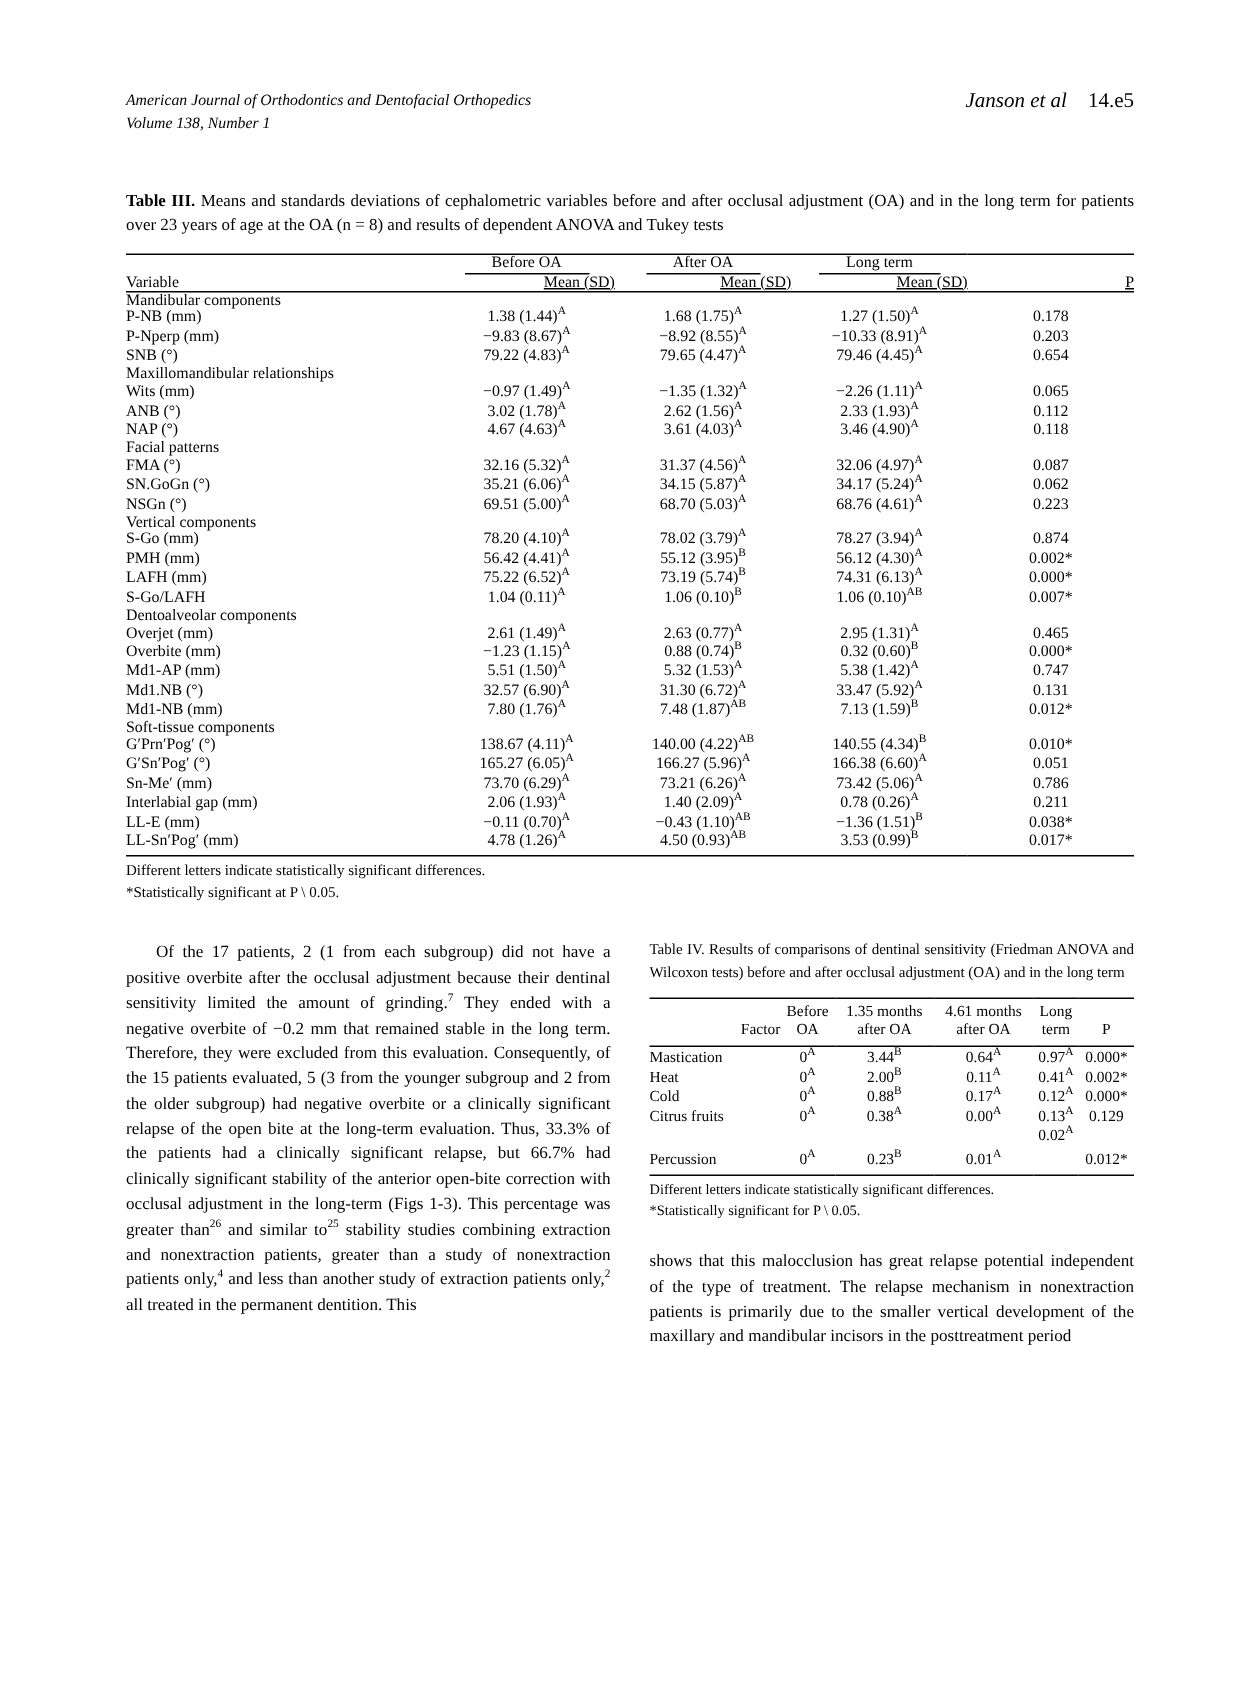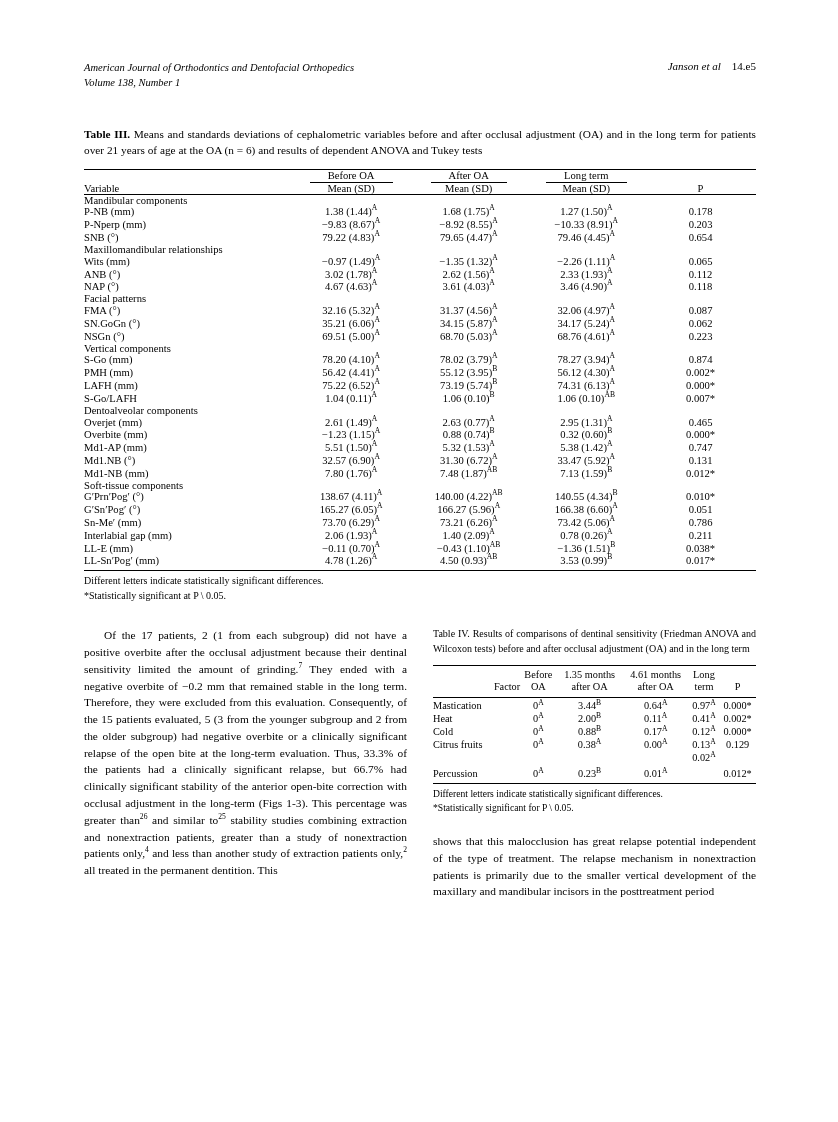--- a/index.html
+++ b/index.html
@@ -31,21 +31,21 @@
   .runhead {
     display: flex;
     justify-content: space-between;
     align-items: flex-start;
     font-size: 10.5px;
     font-style: italic;
   }
   .runhead .left { line-height: 1.45; }
   .runhead .right {
     font-style: normal;
-    font-size: 11px;
+    font-size: 14px;
     margin-left: 28px;
   }
   .runhead .right .names { font-style: italic; }
 
   
   .tbl3-wrap { margin-top: 36px; }
   .tbl-caption {
     font-size: 11.3px;
     line-height: 1.42;
     text-align: justify;
@@ -72,21 +72,21 @@
   }
   .grp-head th .ul {
     display: inline-block;
     border-bottom: 0.8px solid #000;
     padding: 0 18px 1px 18px;
   }
   .sub-head td {
     padding-bottom: 4px;
     padding-top: 2px;
   }
-  .sub-head td.c { text-align: center; }
+  .sub-head td.c { text-align: right; text-decoration: underline; }
   .sub-head td.v { text-align: left; }
   .sec td {
     padding-top: 4px;
     padding-bottom: 1px;
   }
   tr.row td { padding: 0.9px 0; }
   td.var { text-align: left; width: 31%; padding-left: 0; }
   td.ind { padding-left: 13px; }
   td.num { text-align: center; width: 17.5%; }
   td.p   { text-align: center; width: 16.5%; }
@@ -158,21 +158,21 @@
       </div>
       <div class="right">
         <span class="names">Janson et al</span>
         &nbsp;&nbsp;&nbsp;<span>14.e5</span>
       </div>
     </div>
 
     <div class="tbl3-wrap">
       <div class="tbl-caption">
         <span class="tnum">Table III.</span>
-        <span>Means and standards deviations of cephalometric variables before and after occlusal adjustment (OA) and in the long term for patients over 21 years of age at the OA (n = 6) and results of dependent ANOVA and Tukey tests</span>
+        <span>Means and standards deviations of cephalometric variables before and after occlusal adjustment (OA) and in the long term for patients over 23 years of age at the OA (n = 8) and results of dependent ANOVA and Tukey tests</span>
       </div>
 
       <table class="t3">
         <tbody>
           <tr class="grp-head rule-top">
             <td style="border-top:1.2px solid #000;"></td>
             <th style="border-top:1.2px solid #000;"><span class="ul">Before OA</span></th>
             <th style="border-top:1.2px solid #000;"><span class="ul">After OA</span></th>
             <th style="border-top:1.2px solid #000;"><span class="ul">Long term</span></th>
             <th style="border-top:1.2px solid #000;"></th>

